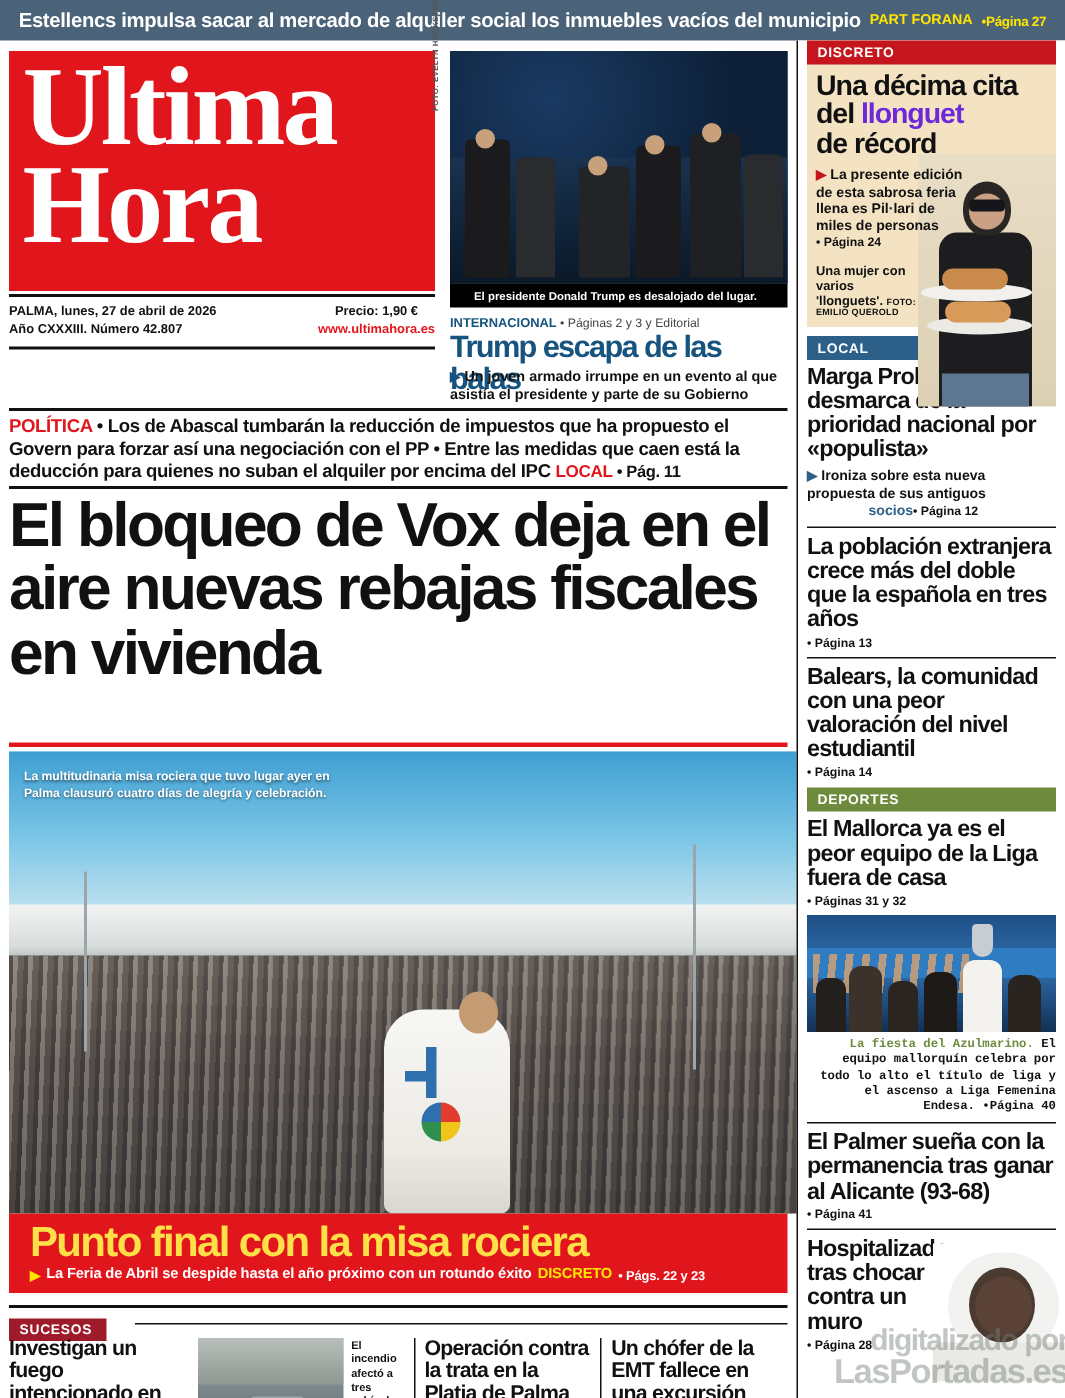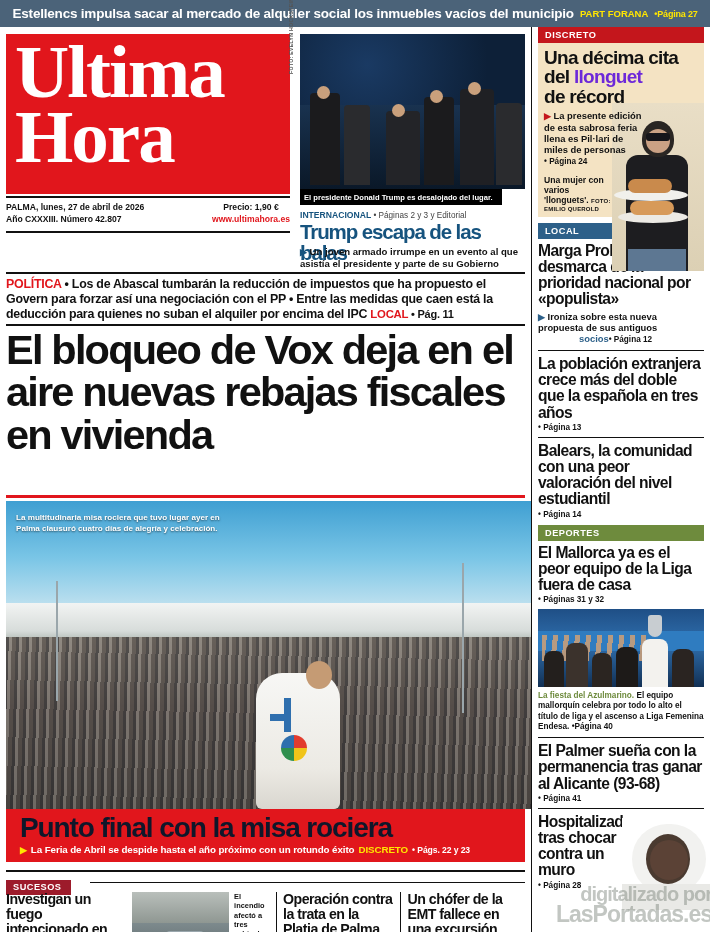--- a/index.html
+++ b/index.html
@@ -63,23 +63,23 @@
   .tp-f4 { left:124px; width:30px; height:88px; }
   .tp-f5 { left:160px; width:34px; height:96px; background:#1f2024;}
   .tp-f6 { left:196px; width:26px; height:82px; background:#2a2b2e;}
   .tp-head { position:absolute; width:13px; height:13px; border-radius:50%; background:#c9a07c; }
   .tp-credit {
     position:absolute; left:-12px; top:40px; width:110px;
     transform:rotate(-90deg); transform-origin:left top;
     font-size:5.2px; letter-spacing:.3px; color:#555; font-weight:700;
   }
   .trumpcap {
-    position:absolute; left:0; top:155px; width:202px; height:16px;
+    position:absolute; left:0; top:155px; width:225px; height:16px;
     background:#000; color:#fff; font-size:7.6px; font-weight:700;
-    display:flex; align-items:center; padding-left:4px;
+    display:flex; align-items:center; padding-left:16px;
   }
   .trumpkicker { position:absolute; left:0; top:176px; font-size:8.6px; font-weight:700; color:#16537e; }
   .trumpkicker .pg { color:#444; font-weight:400; font-size:8.2px; }
   .trumphead {
     position:absolute; left:0; top:188px; width:228px;
     font-size:20.5px; font-weight:700; color:#16537e; letter-spacing:-1.1px;
     line-height:1;
   }
   .trumphead b { font-weight:700; }
   .trumpsub {
@@ -144,21 +144,21 @@
     color:#fff; font-size:8.1px; font-weight:700; line-height:1.32;
     text-shadow:0 1px 2px rgba(0,0,0,.55);
   }
 
   
   .redstrip {
     position:absolute; left:6px; top:782px; width:519px; height:53px;
     background:#e1161c;
   }
   .redstrip h2 {
-    color:#0f172a; font-size:28px; font-weight:700; letter-spacing:-1.1px;
+    color:#fde047; font-size:28px; font-weight:700; letter-spacing:-1.1px;
     padding:4px 4px 0 14px; line-height:1.05;
   }
   .redstrip .sub {
     color:#fff; font-size:9.8px; font-weight:700; padding-left:14px; margin-top:2px;
     display:flex; align-items:center; gap:4px; letter-spacing:-.1px;
   }
   .redstrip .sub .ytri { color:#ffe600; font-size:9px; }
   .redstrip .sub .tag { color:#ffe600; }
   .redstrip .sub .pgs { font-weight:700; font-size:8.6px; }
 
@@ -246,21 +246,21 @@
   .df2 { left:28px; width:22px; height:44px; background:#3b322c;}
   .df3 { left:54px; width:20px; height:34px; background:#2b2521;}
   .df4 { left:78px; width:22px; height:40px; background:#1d1a18;}
   .df5 { left:104px; width:26px; height:48px; background:#f3f2ee;}
   .df6 { left:134px; width:22px; height:38px; background:#2a2421;}
   .dep-cup { position:absolute; left:110px; top:6px; width:14px; height:22px; background:#c8cdd1; border-radius:3px 3px 7px 7px; }
   .dep-arms { position:absolute; left:4px; top:26px; width:104px; height:26px;
     background:repeating-linear-gradient(96deg, rgba(198,158,122,.9) 0 5px, transparent 5px 11px); }
 
   .dep-cap { font-size:8.2px; line-height:1.25; font-weight:700; color:#111; margin-top:4px;
-    font-family:Liberation Sans, sans-serif; }
+    font-family:Liberation Mono, monospace;text-align:right; }
   .dep-cap .green { color:#6e8b3d; font-weight:700; }
 
   .hosp-wrap { position:relative; min-height:96px; }
   .hosp-photo { position:absolute; right:-6px; top:4px; width:88px; height:92px; overflow:hidden; background:#fff; }
   .hp-pillow { position:absolute; left:10px; top:6px; width:74px; height:70px; background:#f2f2f0; border-radius:36px; }
   .hp-head { position:absolute; left:24px; top:16px; width:44px; height:50px; background:#4a3a30; border-radius:50%; }
   .hp-face { position:absolute; left:28px; top:22px; width:38px; height:40px; background:#5b4236; border-radius:50%; }
   .hp-sheet { position:absolute; left:0; bottom:0; width:100%; height:26px; background:#e9e9e6; }
 
   .watermark {

